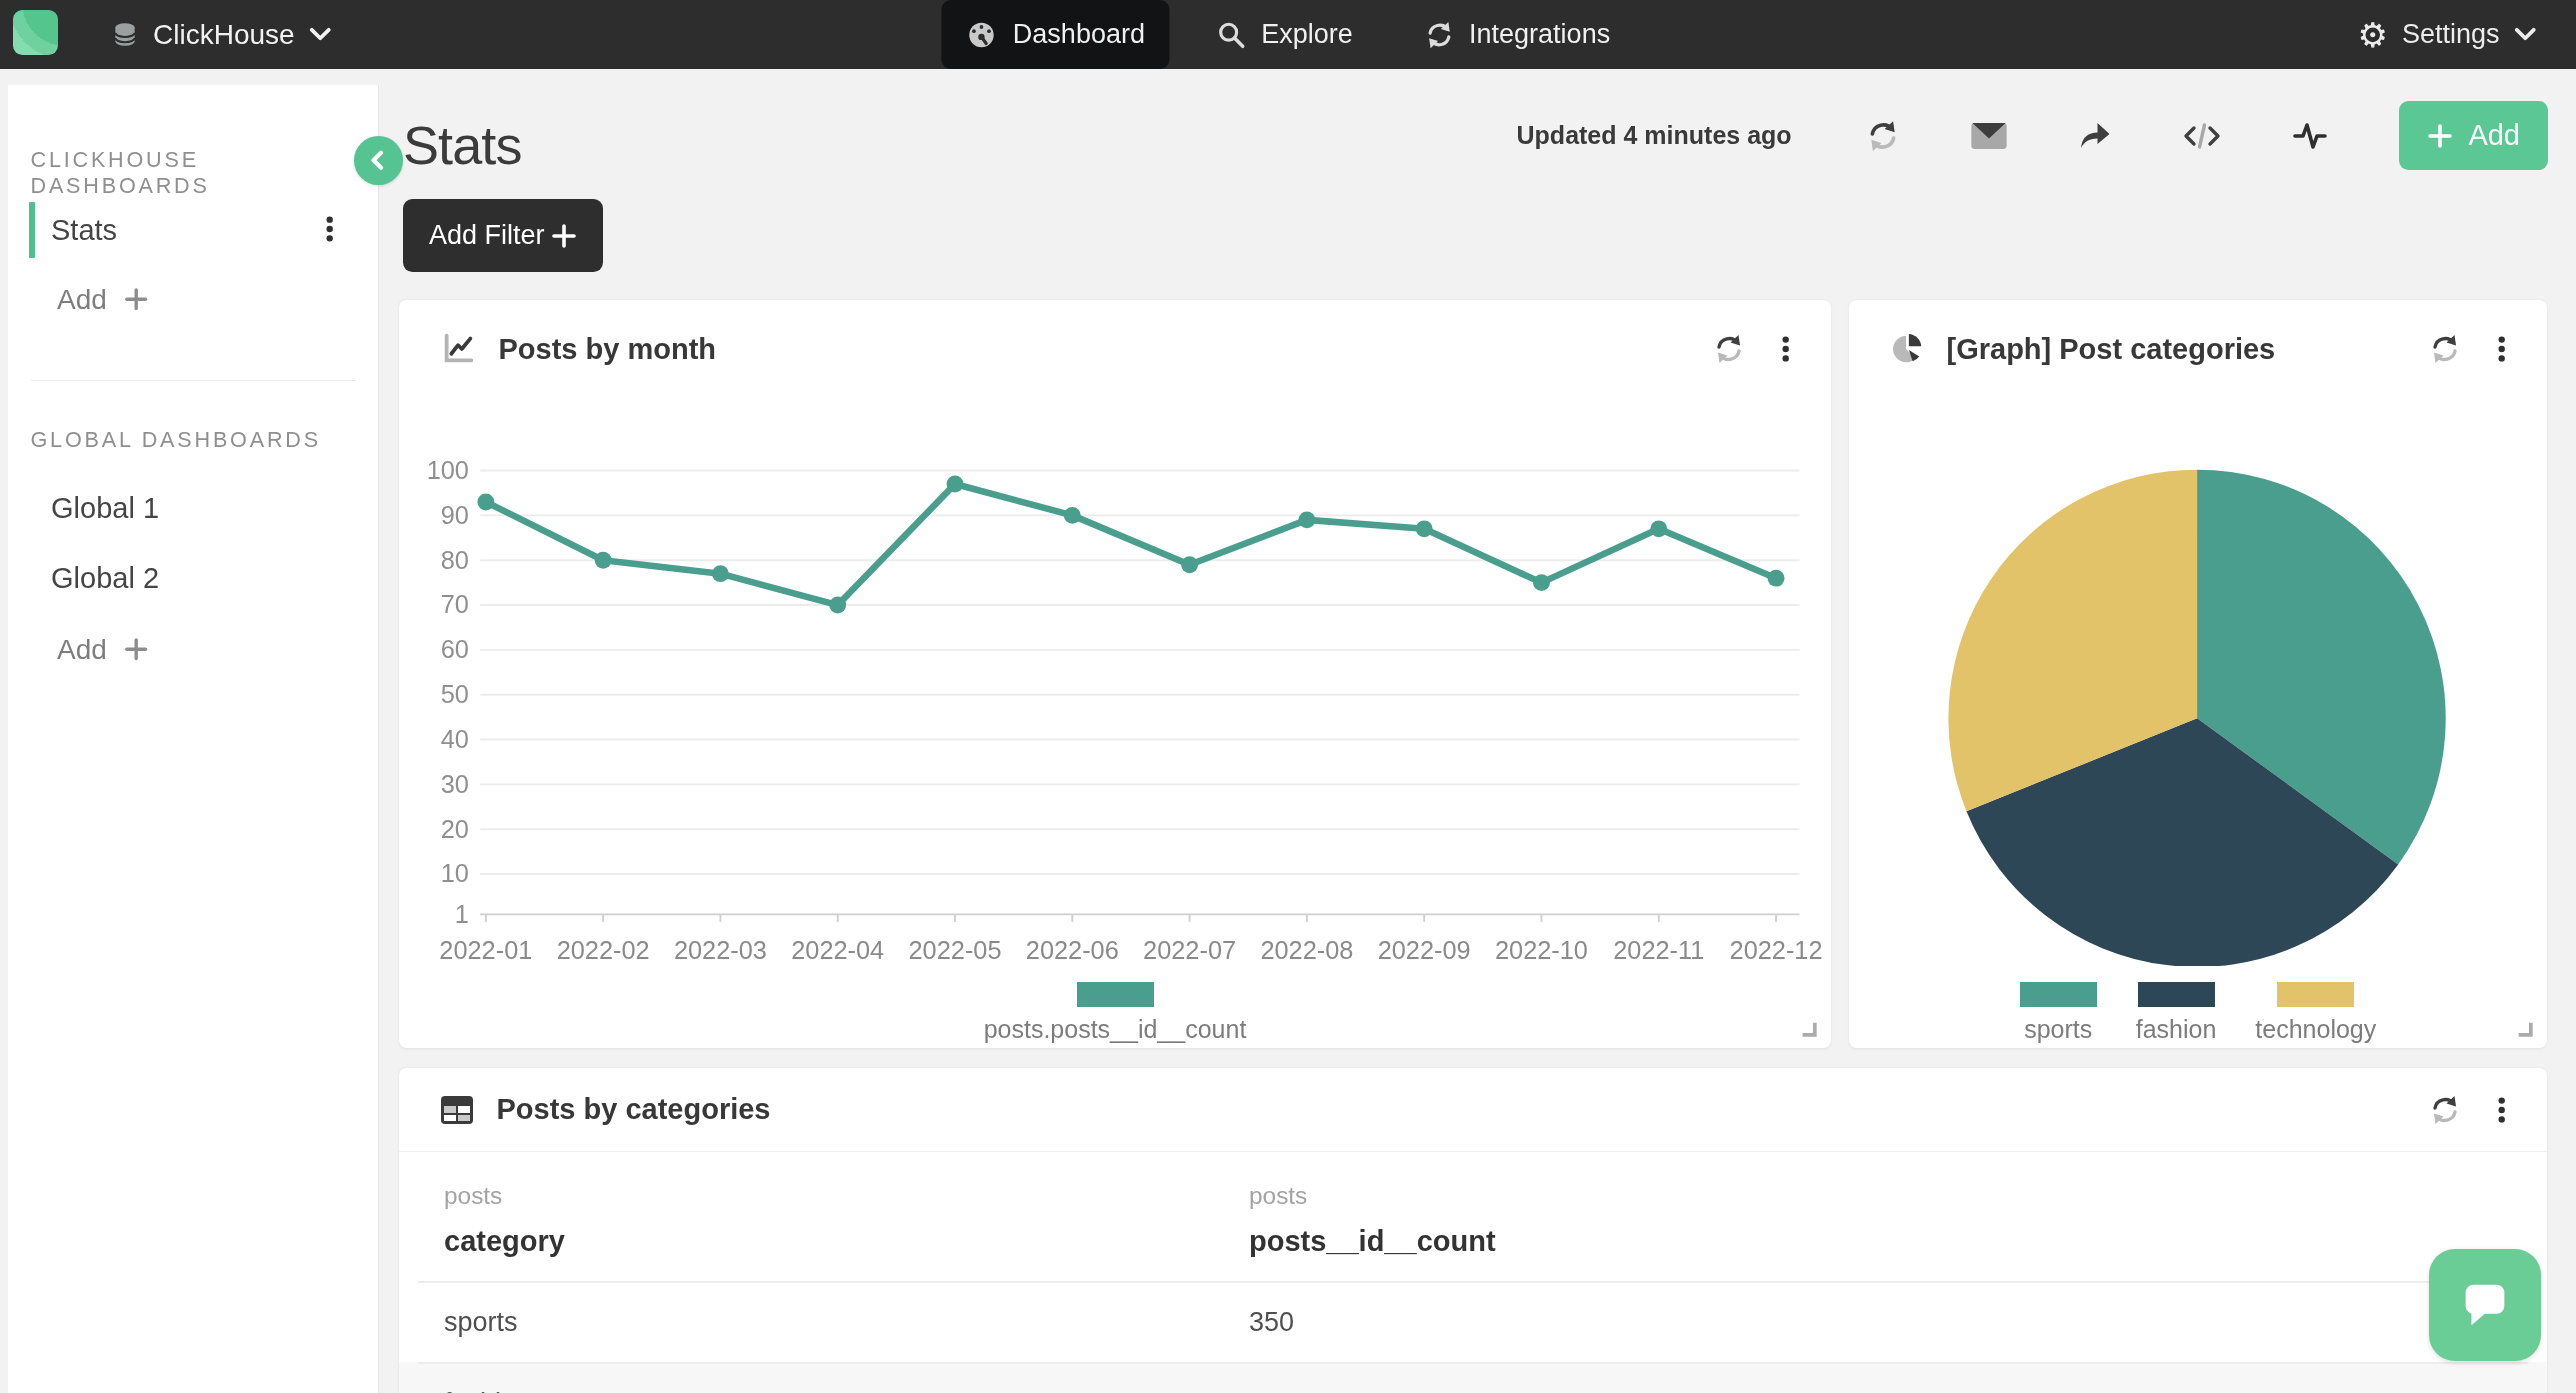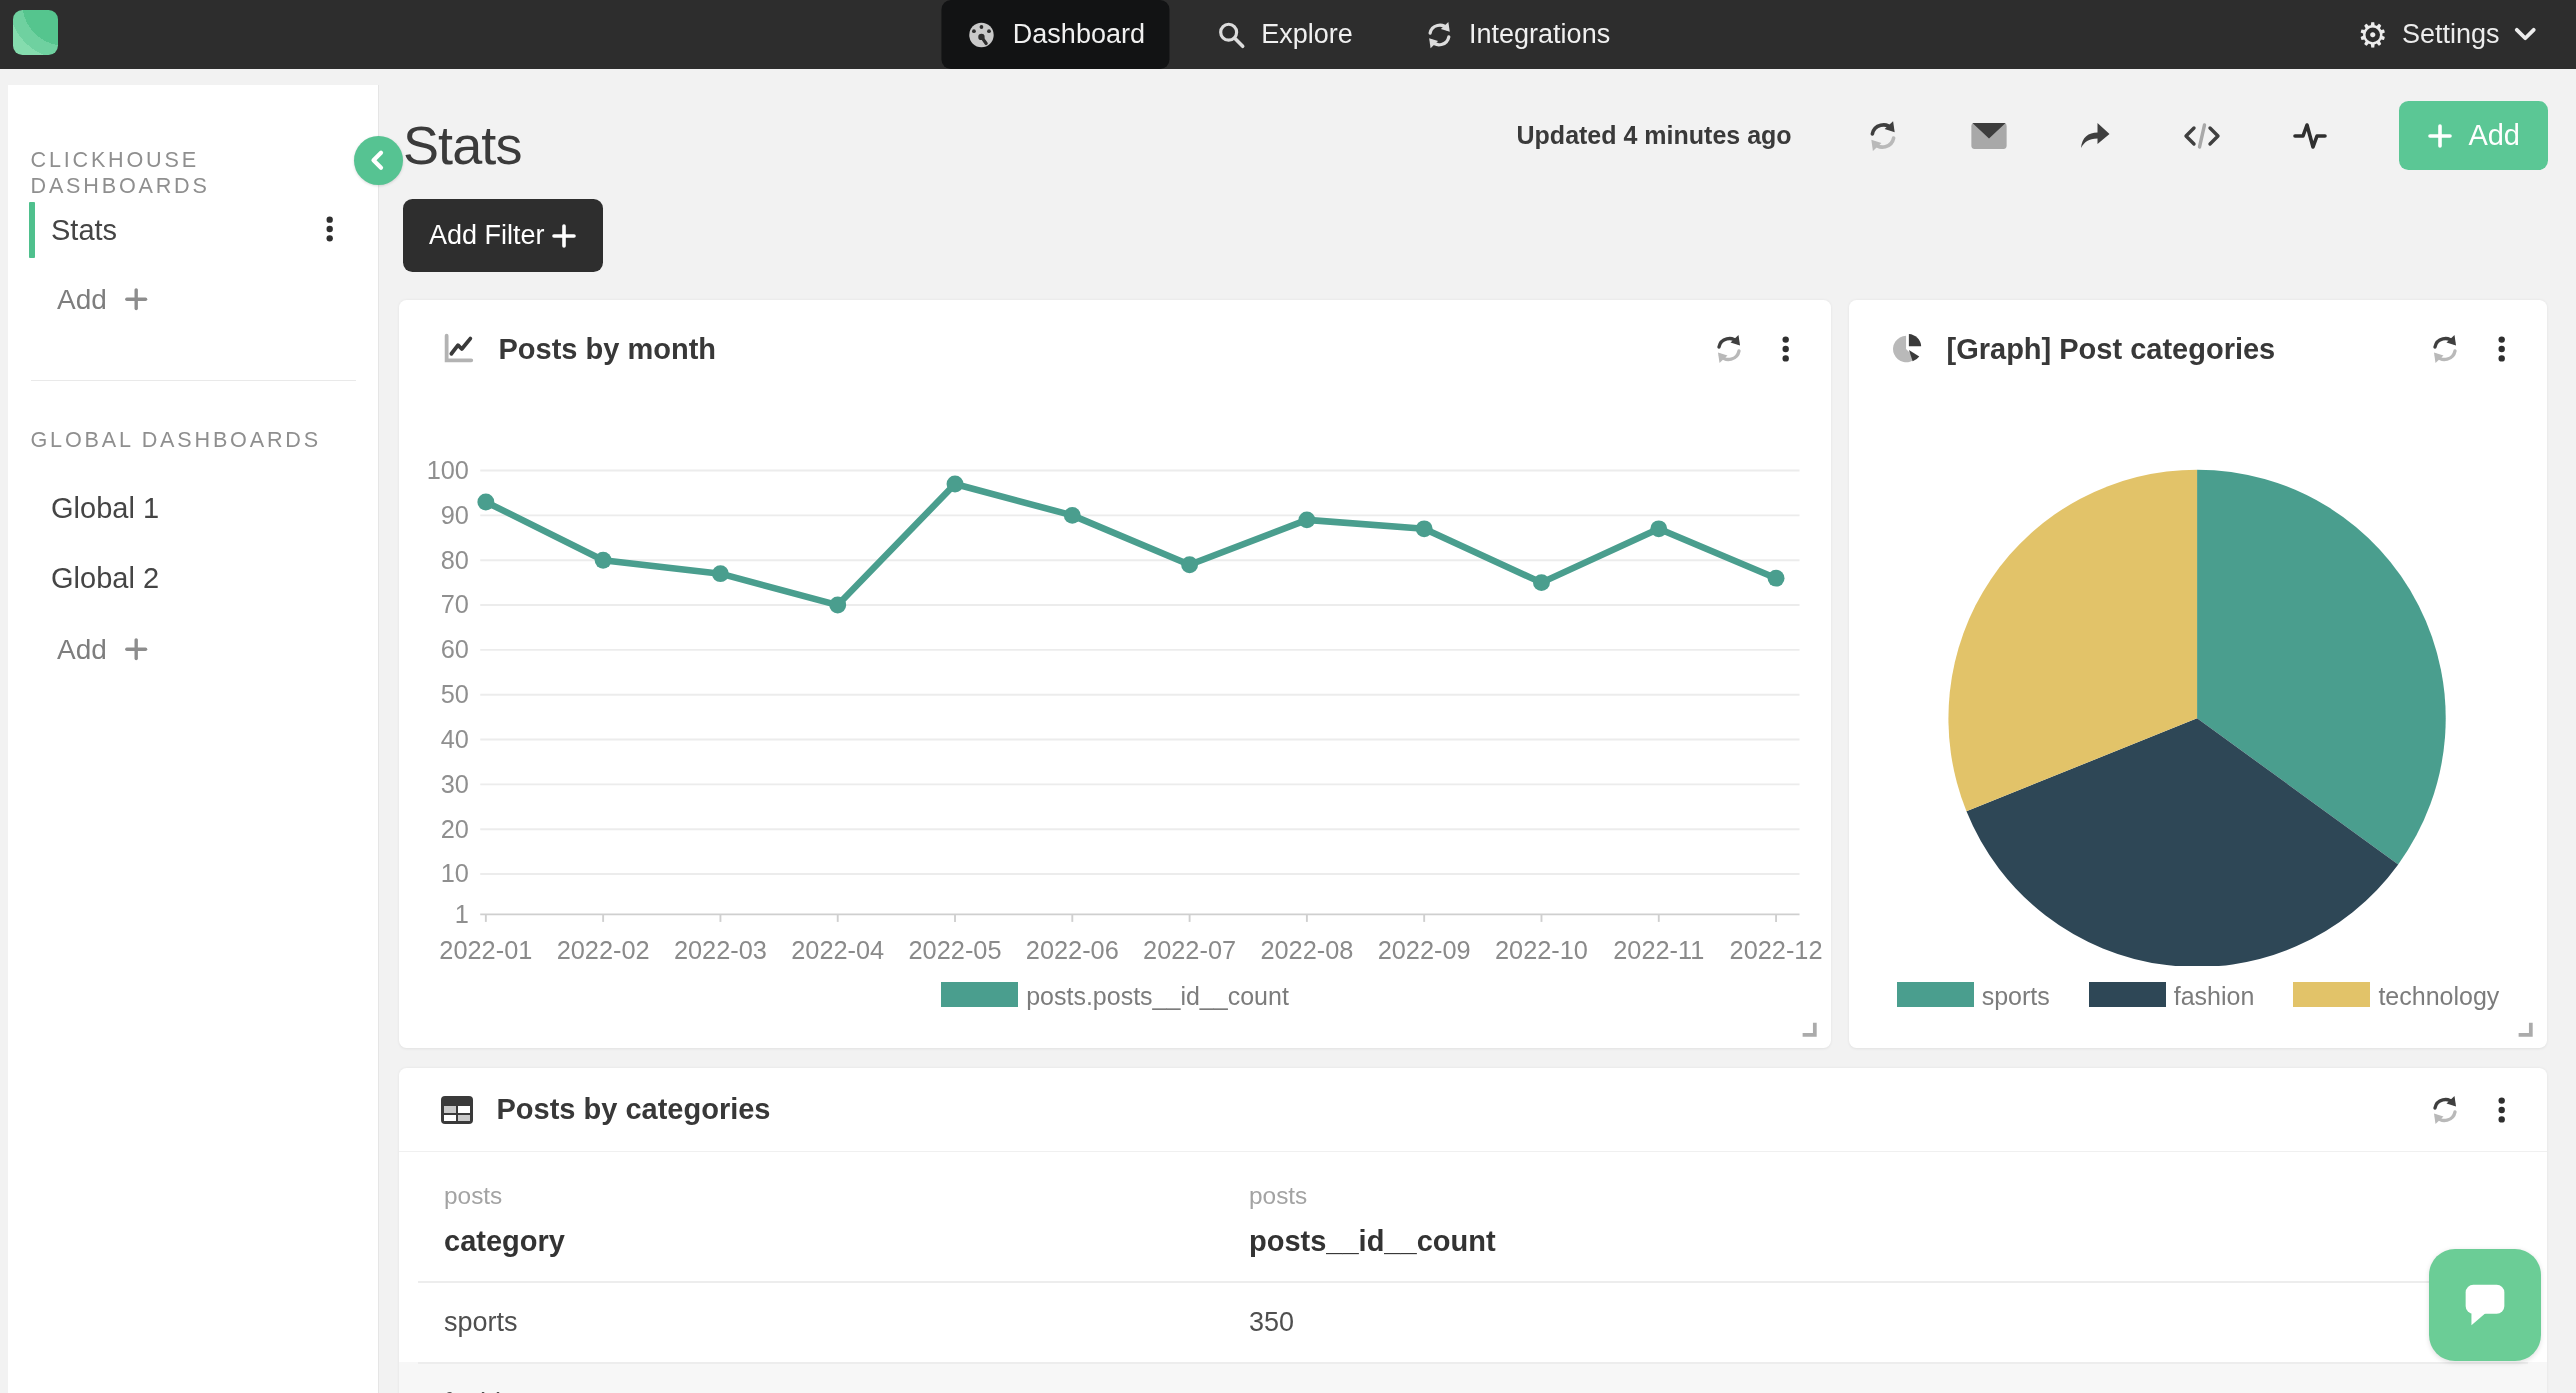--- a/index.html
+++ b/index.html
@@ -47,21 +47,21 @@
   
   .card{position:absolute;background:#ffffff;border-radius:7.5px;box-shadow:0 0.9px 2.8px rgba(0,0,0,.07);}
   .card-line{left:28px;top:231px;width:1432px;height:748px;}
   .card-pie{left:1478px;top:231px;width:698px;height:748px;}
   .card-table{left:28px;top:999px;width:2148px;height:451px;}
   .card-header{position:absolute;left:0;top:0;width:100%;height:98px;display:flex;align-items:center;padding:0 41px;gap:22.5px;}
   .card-title{font-size:29px;font-weight:700;color:#383838;flex:1;white-space:nowrap;}
   .card-actions{display:flex;align-items:center;gap:36px;}
   .chart-svg{position:absolute;left:0;top:103px;width:100%;height:563px;}
   .legend-row{position:absolute;left:0;top:682px;width:100%;display:flex;justify-content:center;align-items:center;gap:15px;}
-  .legend-row .group{display:flex;align-items:flex-start;gap:8px;}
+  .legend-row .group{display:flex;align-items:center;gap:8px;flex-direction:column;}
   .pie-legend{gap:13px;}
   .pie-legend .group{margin:0 13px;}
   .swatch{display:inline-block;width:77px;height:25px;background:#ccc;}
   .legend-label{font-size:25px;color:#7c7c7c;}
   .resize-handle{position:absolute;right:11.3px;bottom:8.4px;}
 
   
   .card-table .card-header{height:84px;border-bottom:0.9px solid #f0f0f0;}
   .thead{position:absolute;left:0;top:84px;width:100%;height:129px;}
   .th{position:absolute;top:30px;}
@@ -80,20 +80,32 @@
        background:#6bcd96;cursor:pointer;box-shadow:0 1.9px 5.6px rgba(0,0,0,.12);display:flex;align-items:center;justify-content:center;z-index:9;}
 </style>
 </head>
 <body>
 
 <div class="app">
 
   <header class="navbar">
     <button class="logo"></button>
 
+    <button class="workspace">
+      <svg width="28" height="30" viewBox="0 0 32 32">
+        <ellipse cx="16" cy="7.5" rx="11" ry="4.8" fill="#9aa0a0"></ellipse>
+        <path d="M5 7.5 v16 a11 4.8 0 0 0 22 0 v-16" fill="#9aa0a0"></path>
+        <path d="M5 13.5 a11 4.8 0 0 0 22 0" fill="none" stroke="#2d2d2d" stroke-width="2.4"></path>
+        <path d="M5 19.5 a11 4.8 0 0 0 22 0" fill="none" stroke="#2d2d2d" stroke-width="2.4"></path>
+      </svg>
+      <span>ClickHouse</span>
+      <svg width="22.5" height="15" viewBox="0 0 24 16">
+        <polyline points="3,3 12,12 21,3" fill="none" stroke="#f2f2f2" stroke-width="4" stroke-linecap="round" stroke-linejoin="round"></polyline>
+      </svg>
+    </button>
 
     <nav class="nav-tabs">
       <button class="tab active">
         <svg width="32" height="32" viewBox="0 0 34 34">
           <circle cx="17" cy="17" r="13" fill="#c9c9c9"></circle>
           <circle cx="9" cy="13" r="2" fill="#2d2d2d"></circle>
           <circle cx="17" cy="8.5" r="2" fill="#2d2d2d"></circle>
           <circle cx="25" cy="13" r="2" fill="#2d2d2d"></circle>
           <line x1="17" y1="19" x2="22" y2="26" stroke="#2d2d2d" stroke-width="3.4" stroke-linecap="round"></line>
           <circle cx="17" cy="19" r="3.4" fill="#2d2d2d"></circle>

